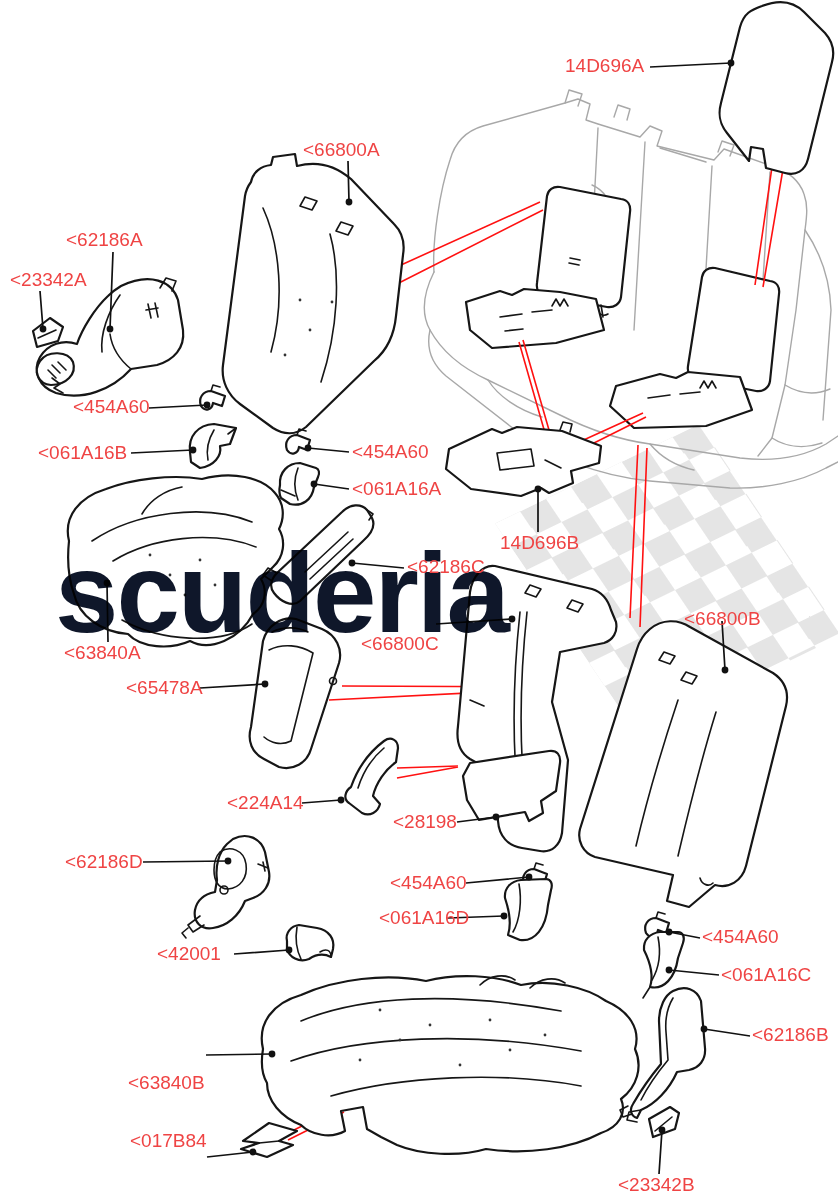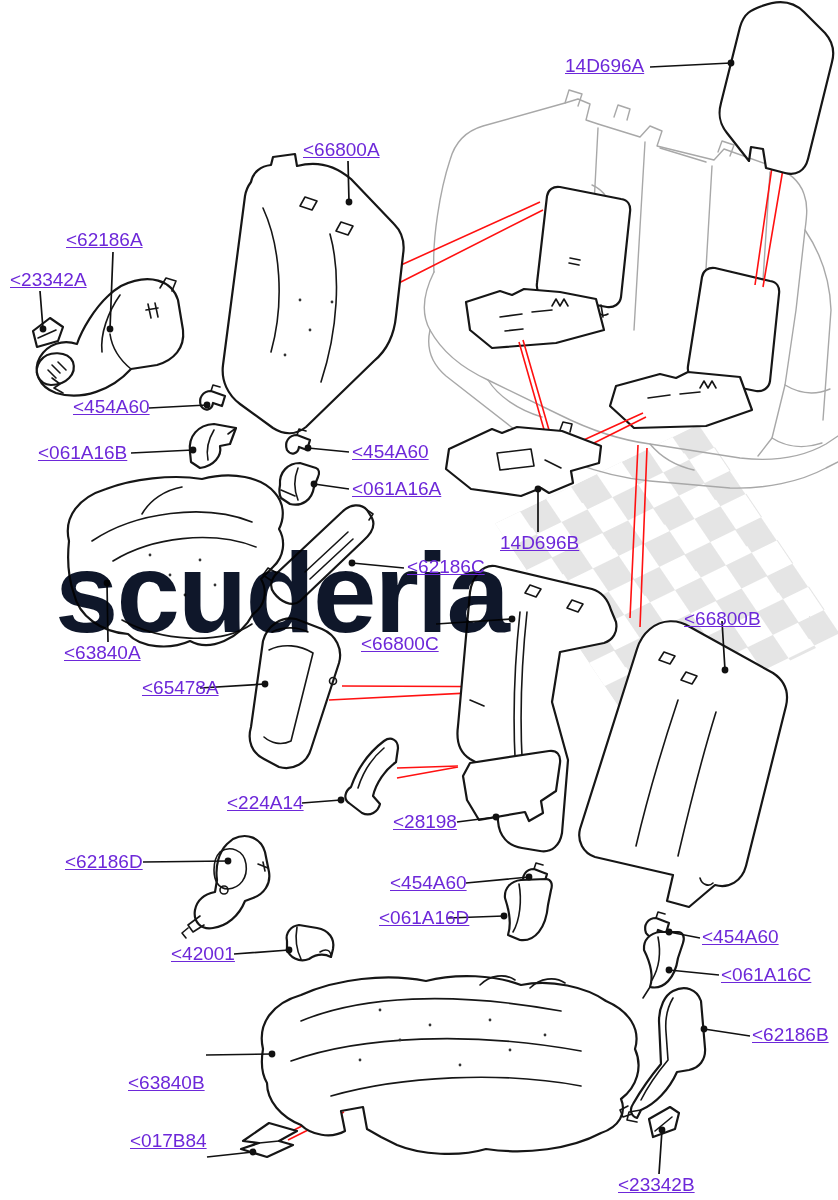--- a/index.html
+++ b/index.html
@@ -6,21 +6,21 @@
   #stage{position:relative;width:838px;height:1200px;background:#ffffff;overflow:hidden;
          font-family:"Liberation Sans", sans-serif;}
   #flag{position:absolute;left:556px;top:452px;width:225px;height:255px;z-index:1;opacity:.55;
         background:repeating-conic-gradient(#cfcfcf 0% 25%, #ffffff 0% 50%);
         background-size:56px 56px;transform:rotate(-34deg) skewY(8deg);}
   svg{position:absolute;left:0;top:0;z-index:2;}
   .wm1{position:absolute;left:55px;top:527px;z-index:3;font-size:114px;font-weight:bold;
        letter-spacing:-2px;color:#0f172a;mix-blend-mode:multiply;pointer-events:none;}
   .wm2{position:absolute;left:76px;top:640px;z-index:3;font-size:33px;color:#d6d6d6;
        letter-spacing:58px;mix-blend-mode:multiply;pointer-events:none;white-space:nowrap;}
-  .lbl{position:absolute;z-index:4;font-size:19px;color:#6d28d9;white-space:nowrap;cursor:pointer;text-decoration:underline;}
+  .lbl{position:absolute;z-index:4;font-size:19px;color:#ef4444;white-space:nowrap;cursor:pointer;}
   .ref{stroke:#a8a8a8;stroke-width:1.4;fill:none;stroke-linecap:round;stroke-linejoin:round;}
   .blk{stroke:#161616;stroke-width:2.2;fill:#ffffff;stroke-linecap:round;stroke-linejoin:round;}
   .blk2{stroke:#161616;stroke-width:1.6;fill:none;stroke-linecap:round;stroke-linejoin:round;}
   .red{stroke:#ff1111;stroke-width:1.6;fill:none;}
   .ldr{stroke:#111111;stroke-width:1.7;fill:none;}
   .dot{fill:#111111;stroke:none;}
   .dt{fill:#333333;stroke:none;}
 </style>
 </head>
 <body>
@@ -262,27 +262,27 @@
   <div class="lbl" style="left:10px;top:269px">&lt;23342A</div>
   <div class="lbl" style="left:73px;top:396px">&lt;454A60</div>
   <div class="lbl" style="left:38px;top:442px">&lt;061A16B</div>
   <div class="lbl" style="left:352px;top:441px">&lt;454A60</div>
   <div class="lbl" style="left:352px;top:478px">&lt;061A16A</div>
   <div class="lbl" style="left:500px;top:532px">14D696B</div>
   <div class="lbl" style="left:407px;top:556px">&lt;62186C</div>
   <div class="lbl" style="left:361px;top:633px">&lt;66800C</div>
   <div class="lbl" style="left:684px;top:608px">&lt;66800B</div>
   <div class="lbl" style="left:64px;top:642px">&lt;63840A</div>
-  <div class="lbl" style="left:142px;top:677px">&lt;65478A</div>
+  <div class="lbl" style="left:126px;top:677px">&lt;65478A</div>
   <div class="lbl" style="left:227px;top:792px">&lt;224A14</div>
   <div class="lbl" style="left:393px;top:811px">&lt;28198</div>
   <div class="lbl" style="left:65px;top:851px">&lt;62186D</div>
   <div class="lbl" style="left:390px;top:872px">&lt;454A60</div>
   <div class="lbl" style="left:379px;top:907px">&lt;061A16D</div>
   <div class="lbl" style="left:702px;top:926px">&lt;454A60</div>
   <div class="lbl" style="left:721px;top:964px">&lt;061A16C</div>
-  <div class="lbl" style="left:171px;top:943px">&lt;42001</div>
+  <div class="lbl" style="left:157px;top:943px">&lt;42001</div>
   <div class="lbl" style="left:128px;top:1072px">&lt;63840B</div>
   <div class="lbl" style="left:752px;top:1024px">&lt;62186B</div>
   <div class="lbl" style="left:130px;top:1130px">&lt;017B84</div>
   <div class="lbl" style="left:618px;top:1174px">&lt;23342B</div>
 
 </div>
 
 </body></html>

